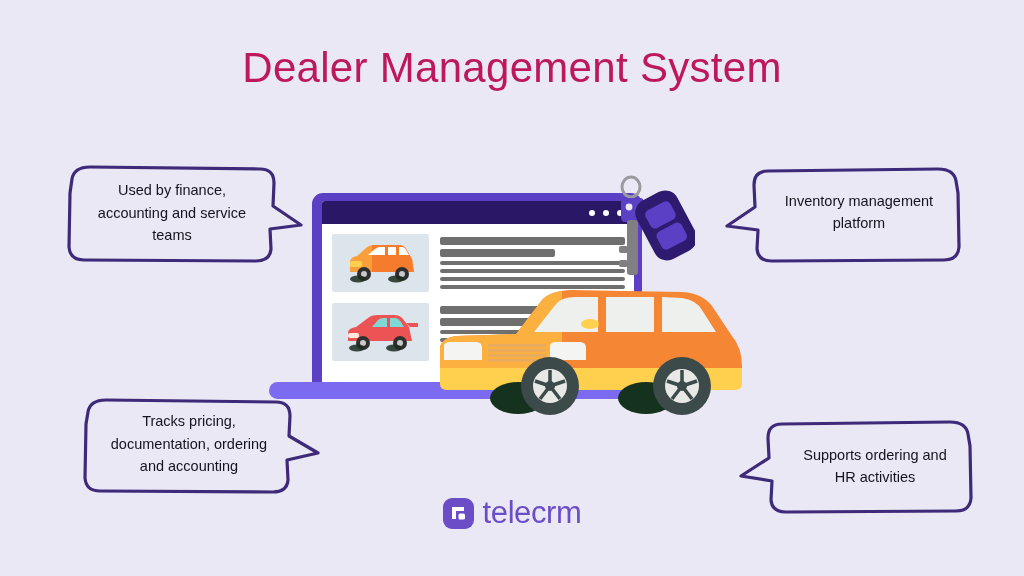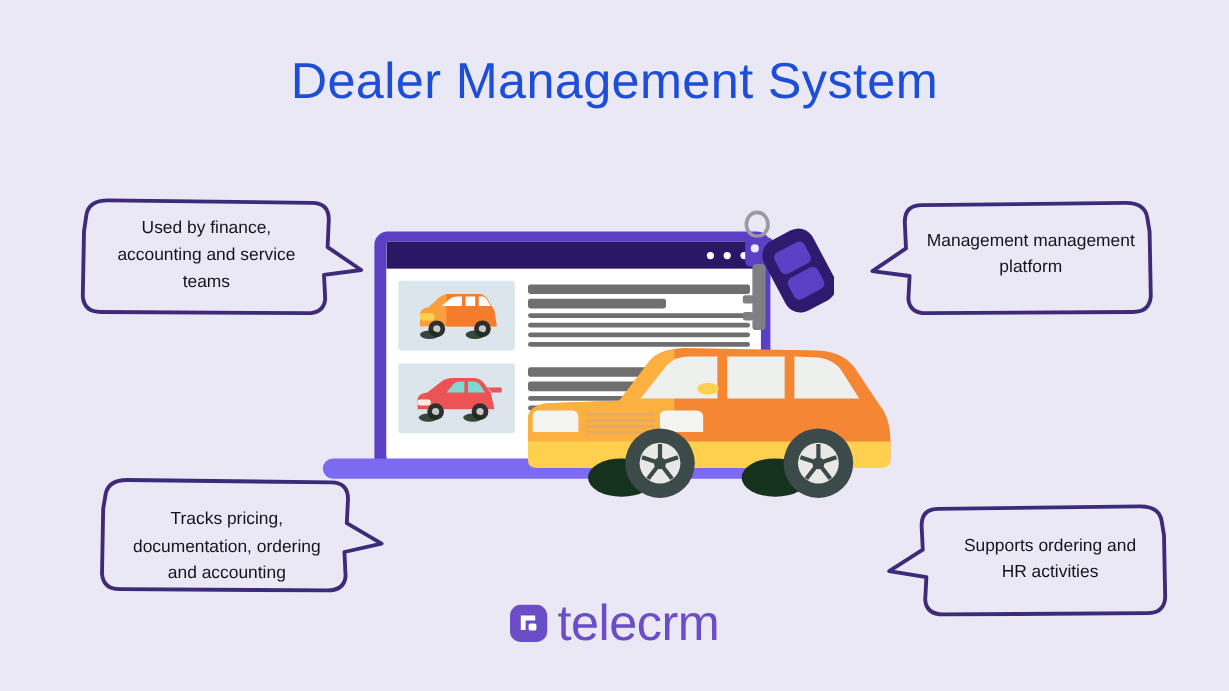--- a/index.html
+++ b/index.html
@@ -24,21 +24,21 @@
   
   .page-title {
     position: absolute;
     top: 44px;
     left: 0;
     width: 1024px;
     text-align: center;
     font-size: 42px;
     font-weight: 400;
     letter-spacing: 0.3px;
-    color: #1d4ed8;
+    color: #be185d;
     font-family: "Liberation Sans", sans-serif;
   }
 
   
   .bubble {
     position: absolute;
     box-sizing: border-box;
   }
   .bubble svg {
     position: absolute;
@@ -61,21 +61,21 @@
     white-space: pre-line;
   }
 
   #bubble-tl { left: 54px;  top: 163px; width: 250px; height: 102px; text-decoration: underline; }
   #bubble-tl .bubble-text { left: 12px; top: 6px; width: 212px; height: 88px; }
 
   #bubble-tr { left: 722px; top: 165px; width: 252px; height: 98px; }
   #bubble-tr .bubble-text { left: 30px; top: 6px; width: 214px; height: 82px; }
 
   #bubble-bl { left: 70px;  top: 396px; width: 252px; height: 98px; }
-  #bubble-bl .bubble-text { left: 12px; top: 6px; width: 214px; height: 84px; margin-top: 12px; }
+  #bubble-bl .bubble-text { left: 12px; top: 6px; width: 214px; height: 84px; }
 
   #bubble-br { left: 736px; top: 418px; width: 250px; height: 96px; }
   #bubble-br .bubble-text { left: 34px; top: 8px; width: 210px; height: 80px; }
 
   
   .stage {
     position: absolute;
     left: 255px;
     top: 160px;
     width: 520px;
@@ -193,21 +193,21 @@
     gap: 9px;
   }
   .logo-mark {
     width: 31px;
     height: 31px;
     border-radius: 9px;
     background: #6b4ec7;
     position: relative;
   }
   .logo-text {
-    font-size: 42px;
+    font-size: 31px;
     color: #6b4ec7;
     letter-spacing: -0.4px;
     font-family: "Liberation Sans", sans-serif;
   }
 </style>
 </head>
 <body>
 
 <div class="canvas">
 
@@ -219,21 +219,21 @@
     </svg>
     <div class="bubble-text">Used by finance,
 accounting and service
 teams</div>
   </div>
 
   <div class="bubble" id="bubble-tr">
     <svg viewBox="0 0 252 98" preserveAspectRatio="none">
       <path d="M234 16 Q232 4 216 4 L46 6 Q32 6 32 20 L33 42 L5 61 L36 65 L35 84 Q36 96 50 96 L222 95 Q236 95 237 82 L236 28 Z" fill="none" stroke="#3d2a78" stroke-width="3.2" stroke-linejoin="round" stroke-linecap="round"></path>
     </svg>
-    <div class="bubble-text">Management management
+    <div class="bubble-text">Inventory management
 platform</div>
   </div>
 
   <div class="bubble" id="bubble-bl">
     <svg viewBox="0 0 252 98" preserveAspectRatio="none">
       <path d="M18 16 Q20 4 36 4 L206 6 Q220 6 220 20 L219 40 L248 57 L217 64 L218 84 Q217 96 203 96 L30 95 Q16 95 15 82 L16 28 Z" fill="none" stroke="#3d2a78" stroke-width="3.2" stroke-linejoin="round" stroke-linecap="round"></path>
     </svg>
     <div class="bubble-text">Tracks pricing,
 documentation, ordering
 and accounting</div>

